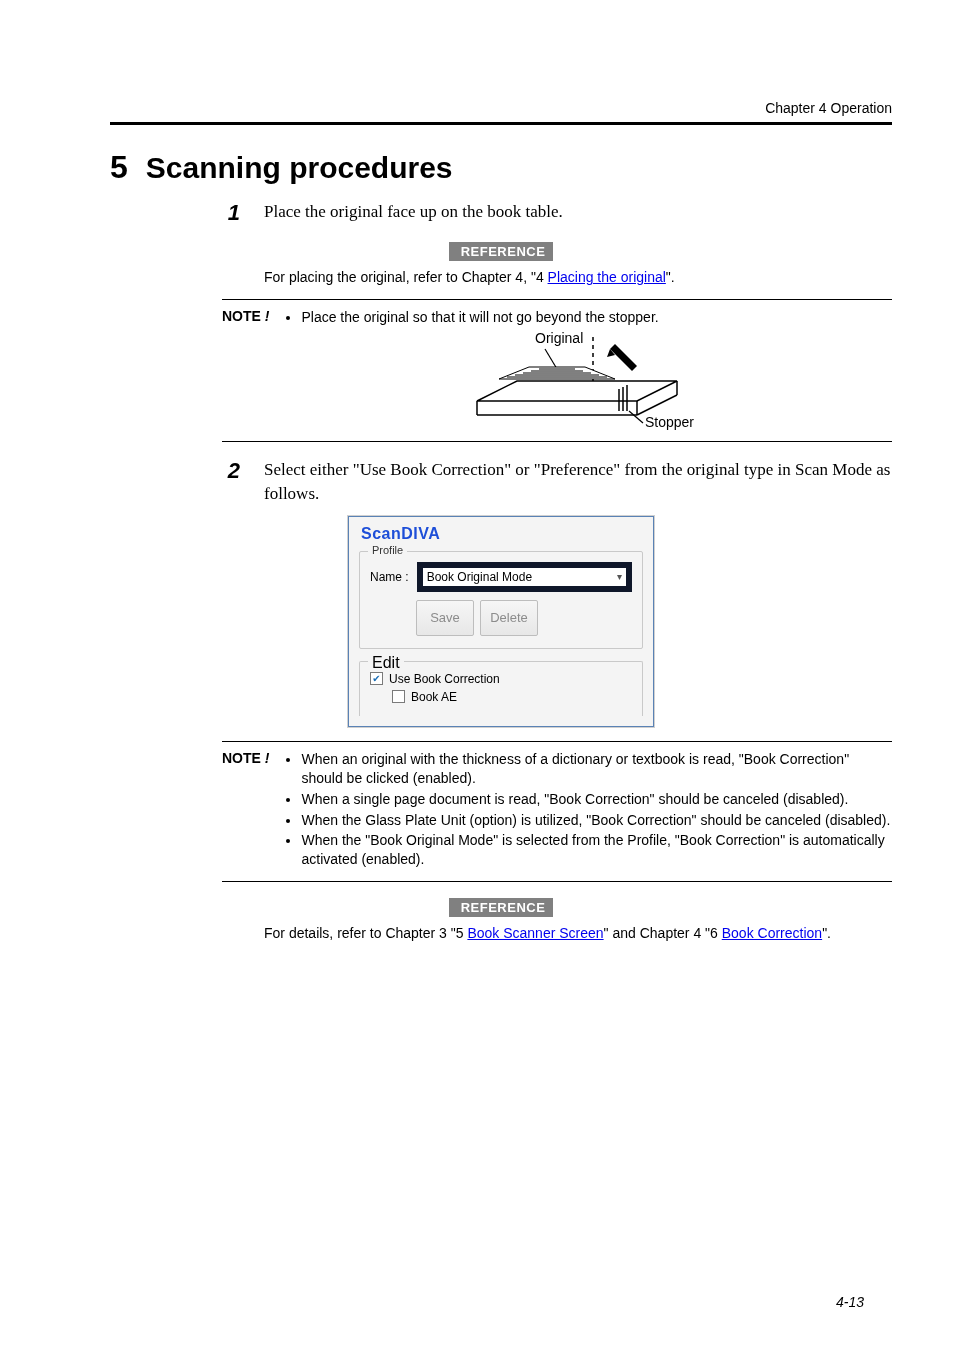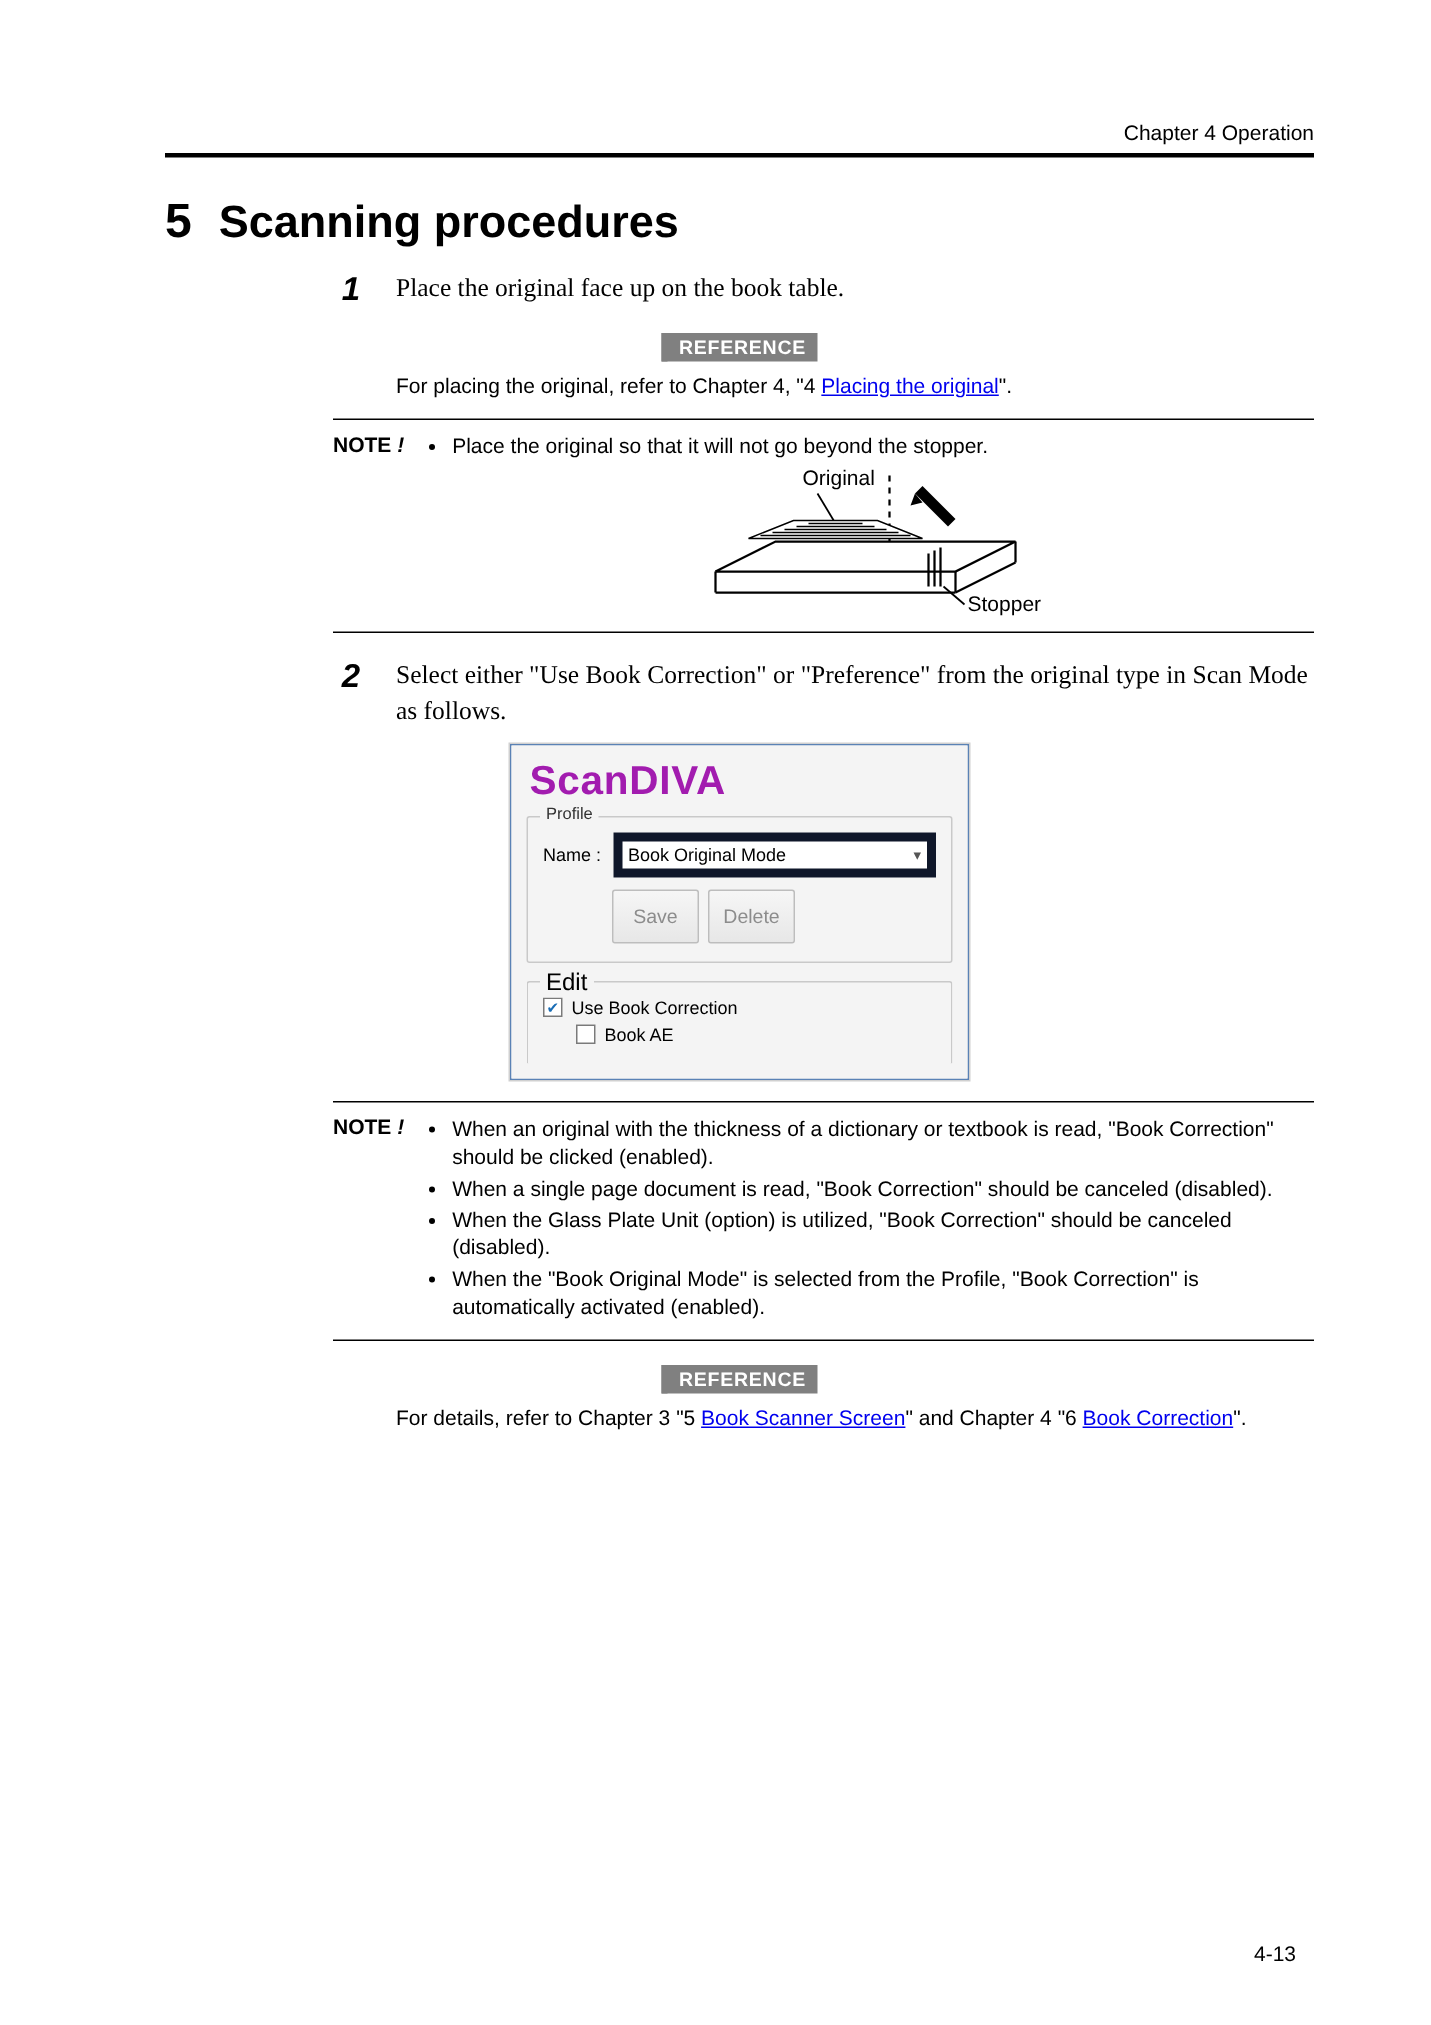--- a/index.html
+++ b/index.html
@@ -5,21 +5,22 @@
   * { margin: 0; padding: 0; box-sizing: border-box; }
   body {
     font-family: Arial, Helvetica, sans-serif;
     background: #fff;
     width: 954px;
     height: 1350px;
     position: relative;
     color: #000;
   }
   .page {
-    padding: 80px 78px 60px 110px;
+    padding: 80px 62px 60px 110px;
+    margin-top: 20px;
   }
   .header-line {
     text-align: right;
     font-size: 14px;
     padding-bottom: 6px;
     border-bottom: 3px solid #000;
     margin-bottom: 24px;
   }
   .section-title {
     display: flex;
@@ -155,22 +156,22 @@
   .bs-btn.close {
     background: linear-gradient(#f08080,#cc3a3a);
     color:#fff;
     font-weight:bold;
   }
   .bs-body {
     padding: 6px 10px 10px 10px;
     background:#f4f4f4;
   }
   .bs-brand {
-    color:#a21caf;
-    font-size: 27px;
+    color:#1d4ed8;
+    font-size: 16px;
     font-weight:600;
     letter-spacing:0.5px;
     padding: 2px 0 4px 2px;
   }
   .bs-group {
     border: 1px solid #c9c9c9;
     border-radius: 2px;
     padding: 10px 10px 12px 10px;
     margin-top: 4px;
     position: relative;
@@ -237,20 +238,21 @@
     background:#fff;
     display:inline-flex; align-items:center; justify-content:center;
     font-size:10px; color:#1a6db5;
   }
   .indent { margin-left: 22px; }
   .footer-pagenum {
     position: absolute;
     bottom: 40px;
     right: 90px;
     font-size: 14px;
+    font-style: italic;
   }
 </style>
 </head>
 <body>
 
 <div class="page">
 
   <div class="header-line">Chapter 4 Operation</div>
 
   <div class="section-title">

